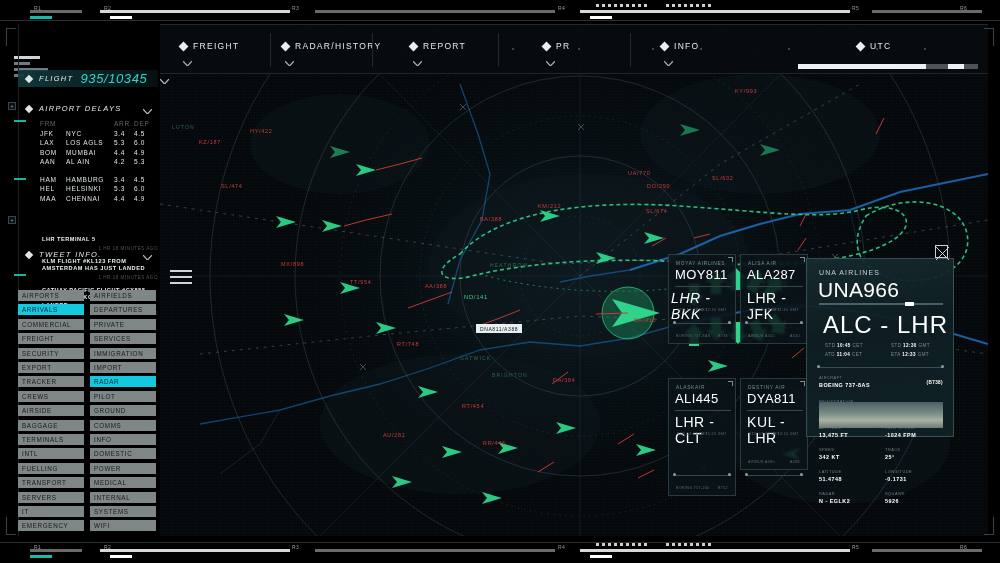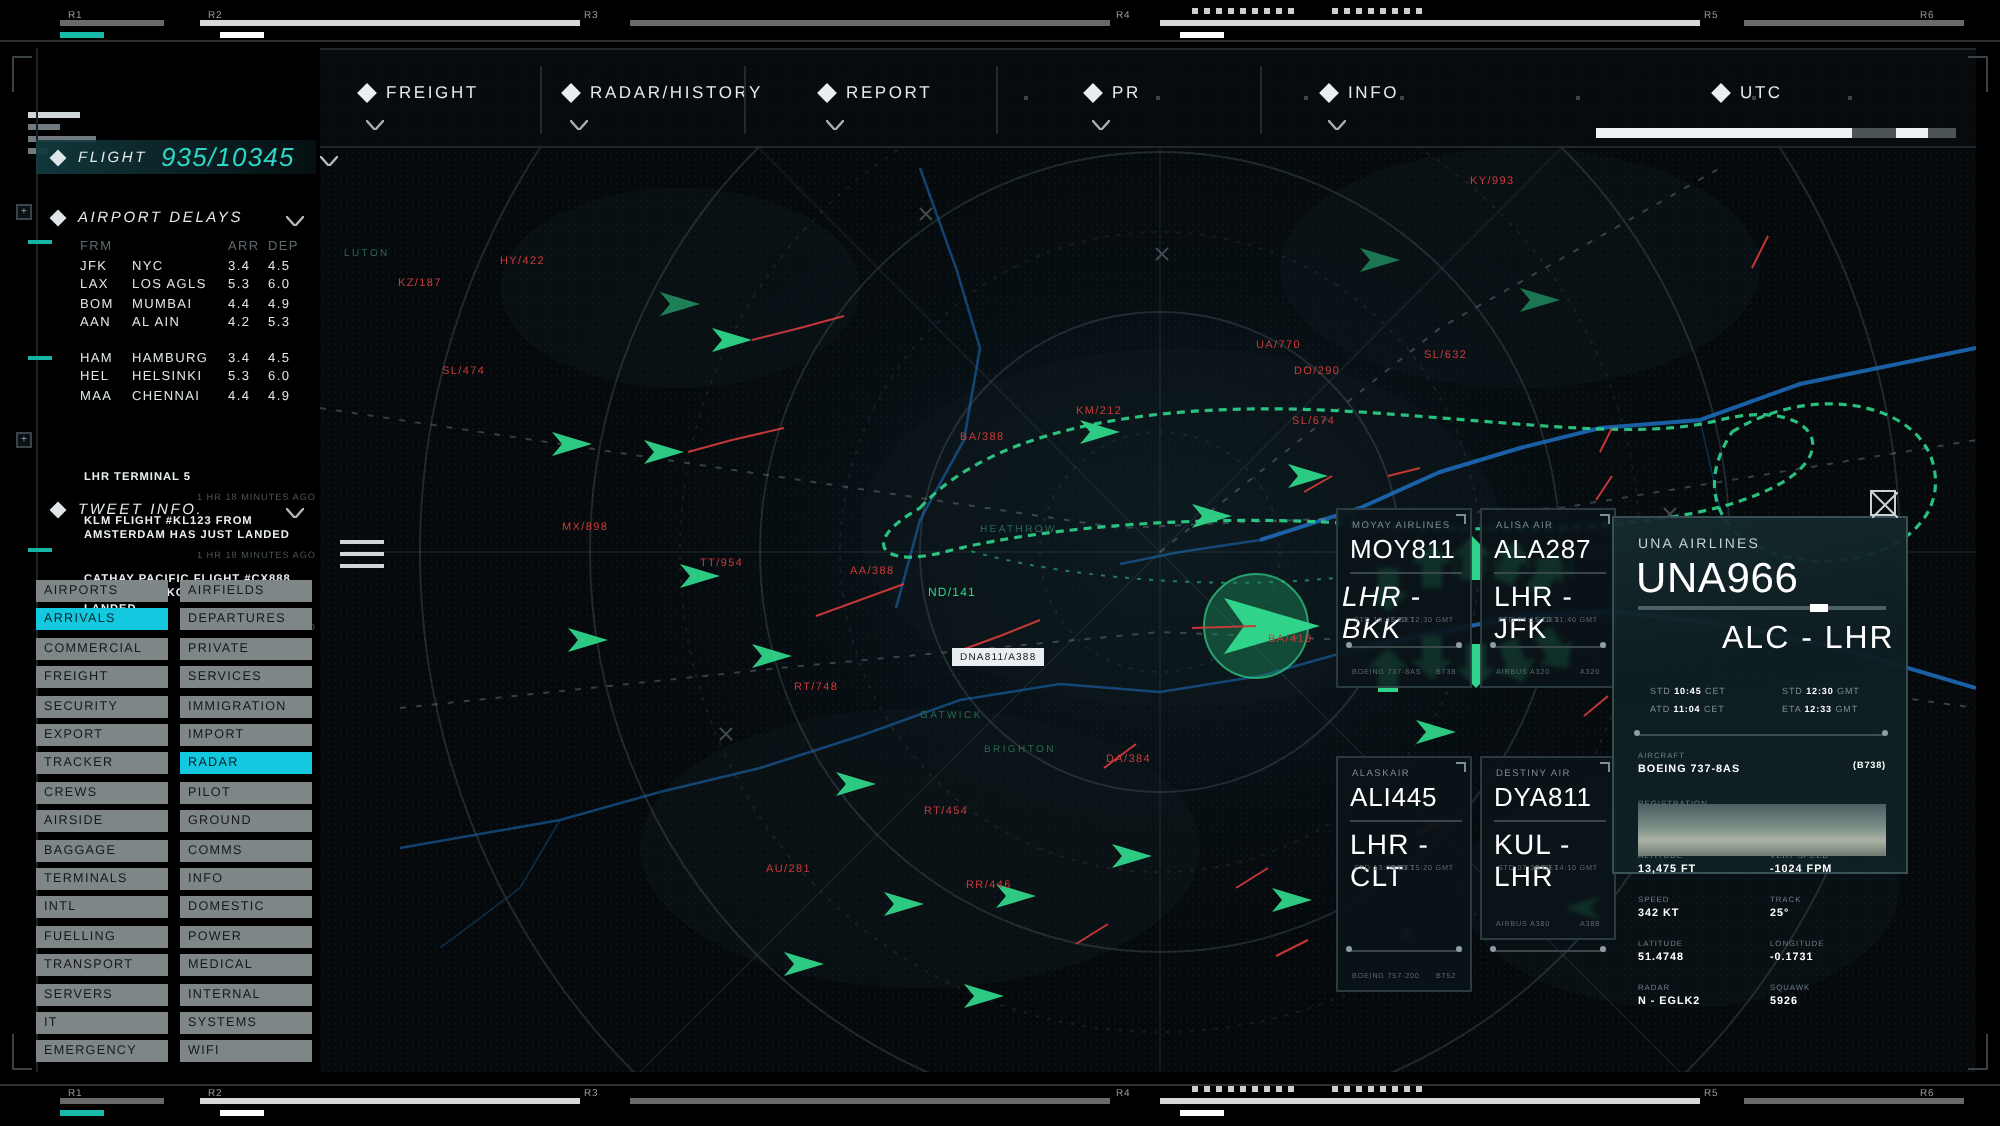--- a/index.html
+++ b/index.html
@@ -131,21 +131,21 @@
   .fc-dot { position: absolute; width: 3px; height: 3px; border-radius: 50%; background: #8e9ea2; }
 
   
   #maincard {
     position: absolute; left: 806px; top: 258px; width: 148px; height: 179px;
     background: linear-gradient(170deg, rgba(22,44,48,.95) 0%, rgba(14,30,34,.95) 40%, rgba(16,34,38,.95) 100%);
     border: 1px solid rgba(96,124,130,.5);
   }
   #maincard .mc-air { position: absolute; left: 12px; top: 10px; color: #c6d2d5; font-size: 7px; letter-spacing: 1.1px; }
   #maincard .mc-code { position: absolute; left: 11px; top: 19px; color: #fff; font-size: 21px; letter-spacing: .3px; }
-  #maincard .mc-route { position: absolute; left: 16px; top: 52px; color: #fff; font-size: 16px; letter-spacing: 1px; margin-left: 38px; }
+  #maincard .mc-route { position: absolute; left: 16px; top: 52px; color: #fff; font-size: 24px; letter-spacing: 1px; }
   .mc-time { position: absolute; font-size: 4.5px; letter-spacing: .45px; color: #7b8d91; }
   .mc-time b { color: #fff; font-weight: bold; }
   .mcrow { position: absolute; width: 124px; left: 12px; }
   .mcrow .k { color: #6d8085; font-size: 3.9px; letter-spacing: .5px; }
   .mcrow .v { color: #fff; font-size: 5.4px; letter-spacing: .5px; font-weight: bold; margin-top: 1.5px; }
   .mcrow .r { position: absolute; right: 0; top: 5px; color: #fff; font-size: 4.6px; letter-spacing: .4px; font-weight: bold; }
   .mc-hr { position: absolute; left: 12px; width: 124px; height: 1px; background: rgba(140,165,170,.35); }
   #mc-close { position: absolute; right: 5px; top: -14px; width: 13px; height: 13px; border: 1px solid #c9d3d6; cursor: pointer; }
   #mc-photo { position: absolute; left: 12px; bottom: 8px; width: 124px; height: 26px;
     background: linear-gradient(180deg,#4d5e63 0%, #7b8e86 45%, #aab2a4 70%, #6d7a72 100%); }

